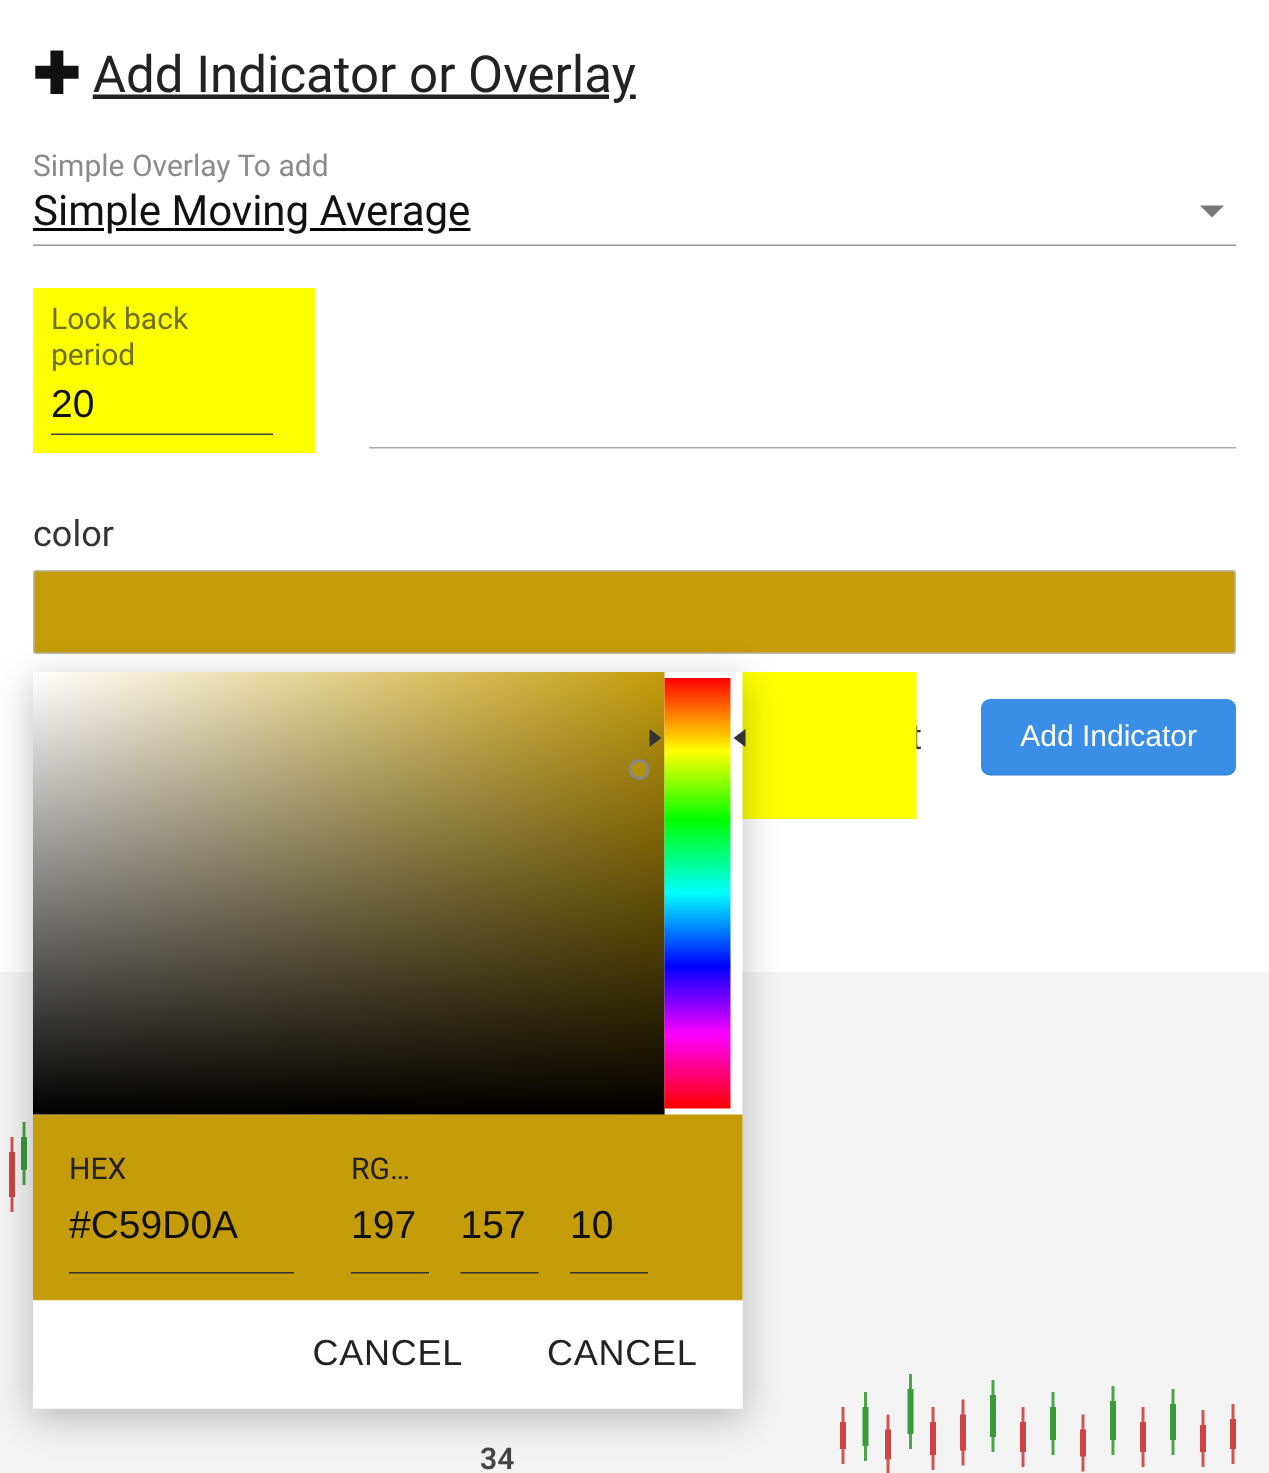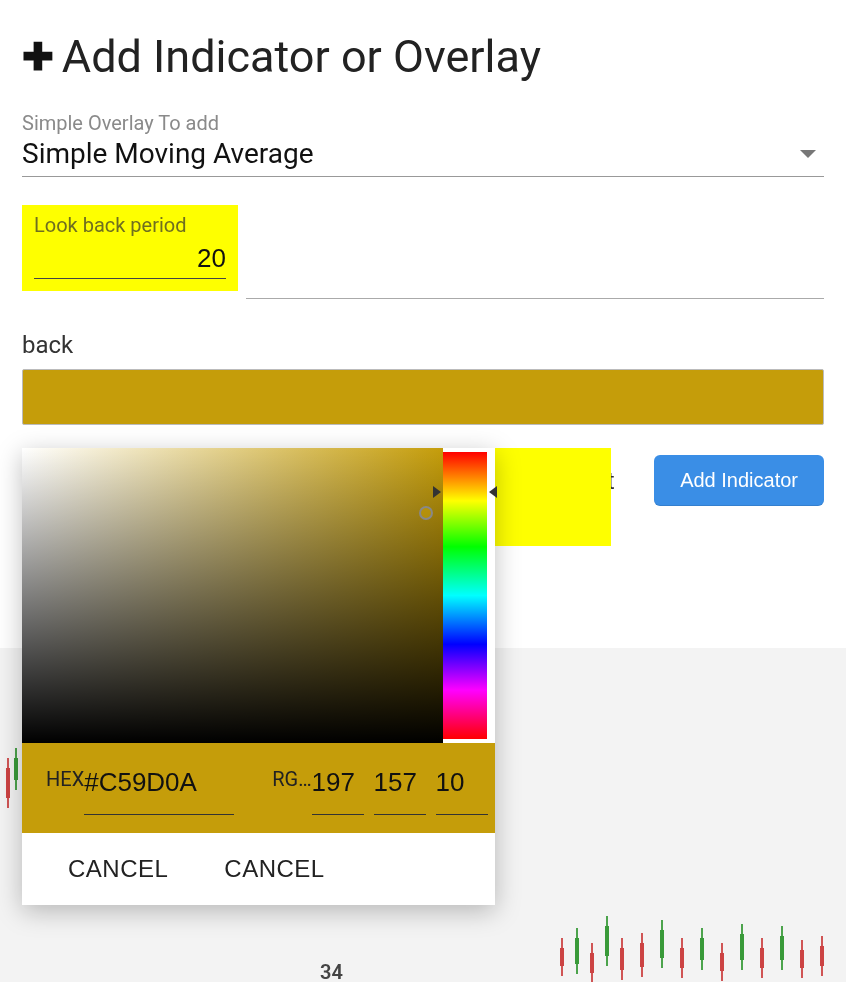--- a/index.html
+++ b/index.html
@@ -24,70 +24,71 @@
       margin-top: 10px;
       margin-bottom: 28px;
     }
     .plus-icon {
       font-size: 38px;
       font-weight: 600;
       color: #111;
       line-height: 1;
     }
     .heading-title {
-      font-size: 45px;
+      font-size: 34px;
       font-weight: 400;
       color: #222;
+      text-decoration: underline;
     }
     .field-label {
       font-size: 20px;
       color: #8a8a8a;
       margin-bottom: 2px;
     }
     .select-row {
       display: flex;
       align-items: center;
       justify-content: space-between;
       border-bottom: 1px solid #999;
       padding-bottom: 6px;
       margin-bottom: 28px;
       cursor: pointer;
+      text-decoration: underline;
     }
     .select-value {
       font-size: 28px;
       color: #111;
     }
     .chevron-down {
       width: 0; height: 0;
       border-left: 8px solid transparent;
       border-right: 8px solid transparent;
       border-top: 8px solid #777;
       margin-right: 8px;
     }
     .highlight-block {
       background: #feff00;
-      padding: 8px 12px 12px 12px;
-      width: 216px;
+      padding: 8px 28px 12px 12px;
+      width: 188px;
       position: relative;
     }
     .lookback-label {
       font-size: 20px;
       color: #6f6f20;
       margin-bottom: 6px;
     }
     .lookback-value {
       font-size: 26px;
       color: #111;
       border: none;
       background: transparent;
       border-bottom: 1px solid #444;
       width: 100%;
       padding-bottom: 4px;
       outline: none;
-      text-align: right;
     }
     .underline-extend {
       position: absolute;
       left: 246px; right: 22px;
       top: 278px;
       border-bottom: 1px solid #aaa;
     }
     .color-label {
       font-size: 24px;
       color: #333;
@@ -203,47 +204,48 @@
     .hue-cursor::before { left: -2px; border-left: 8px solid #333; }
     .hue-cursor::after  { right: -2px; border-right: 8px solid #333; }
 
     .picker-values {
       background: #c59d0a;
       padding: 24px 24px 18px 24px;
       display: flex;
       gap: 38px;
       align-items: flex-end;
     }
-    .val-group { display: flex; flex-direction: row; }
+    .val-group { display: flex; flex-direction: column; }
     .val-label {
       font-size: 20px;
       color: #222;
       margin-bottom: 10px;
       max-width: 70px;
       white-space: nowrap;
       overflow: hidden;
       text-overflow: ellipsis;
     }
     .val-input {
       border: none;
       border-bottom: 1px solid #333;
       background: transparent;
       font-size: 26px;
       color: #111;
       padding-bottom: 16px;
       outline: none;
     }
     .hex-input { width: 150px; }
-    .rgb-row { display: flex; gap: 10px; }
+    .rgb-row { display: flex; gap: 21px; }
     .rgb-input { width: 52px; }
 
     .picker-actions {
       display: flex;
+      justify-content: flex-end;
       gap: 56px;
-      padding: 22px 46px;
+      padding: 22px 30px;
       background: #fff;
     }
     .picker-action-btn {
       background: none;
       border: none;
       font-size: 24px;
       letter-spacing: 0.5px;
       color: #222;
       cursor: pointer;
     }
@@ -296,21 +298,21 @@
     <span class="select-value">Simple Moving Average</span>
     <span class="chevron-down"></span>
   </div>
 
   <div class="highlight-block">
     <div class="lookback-label">Look back period</div>
     <input class="lookback-value" value="20" style="">
   </div>
   <div class="underline-extend" style="top:298px;"></div>
 
-  <div class="color-label">back</div>
+  <div class="color-label">color</div>
   <div class="color-swatch" style="background:#c59d0a;"></div>
 
   <div class="button-row">
     <button class="reset-btn">reset</button>
     <button class="add-btn">Add Indicator</button>
   </div>
 </div>
 
 <div class="yellow-hl2"></div>
 

